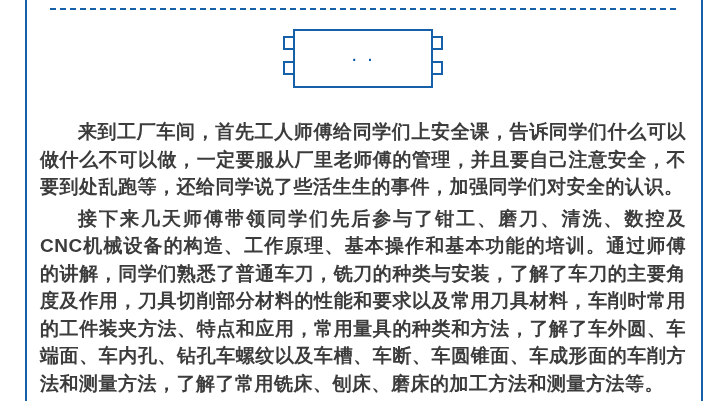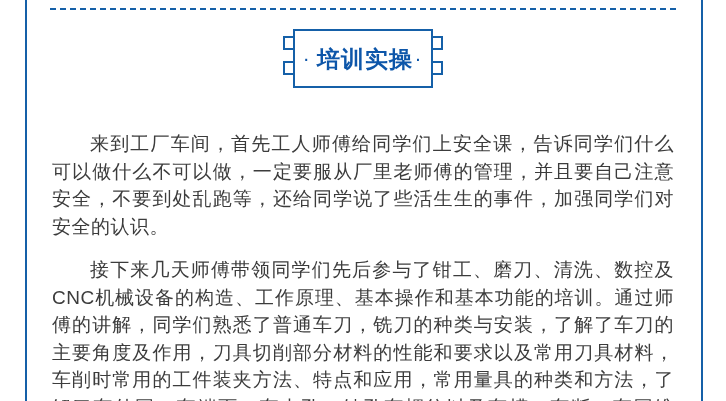--- a/index.html
+++ b/index.html
@@ -77,21 +77,22 @@
     left: 36px;
     right: 36px;
     color: #3c3c3c;
     font-size: 19px;
     letter-spacing: 0.5px;
     line-height: 27.5px;
     text-align: justify;
   }
   .article p {
     text-indent: 2em;
-    margin: 16px;
+    margin: 4px;
+    font-weight: bold;
   }
 </style>
 </head>
 <body>
 
 <div class="page">
 
   <div class="vline left"></div>
   <div class="vline right"></div>
   <div class="dashline"></div>
@@ -102,21 +103,20 @@
 
         <rect x="4" y="9" width="12" height="12" fill="#ffffff" stroke="#1560a8" stroke-width="2"></rect>
         <rect x="4" y="34" width="12" height="12" fill="#ffffff" stroke="#1560a8" stroke-width="2"></rect>
         <rect x="150" y="9" width="12" height="12" fill="#ffffff" stroke="#1560a8" stroke-width="2"></rect>
         <rect x="150" y="34" width="12" height="12" fill="#ffffff" stroke="#1560a8" stroke-width="2"></rect>
 
         <rect x="14" y="2" width="138" height="57" fill="#ffffff" stroke="#1560a8" stroke-width="2"></rect>
       </svg>
       <div class="badge-title">
         <span class="dot l">·</span>
-        <span>培训实操</span>
         <span class="dot r">·</span>
       </div>
     </div>
   </div>
 
   <div class="article">
     <p>来到工厂车间，首先工人师傅给同学们上安全课，告诉同学们什么可以做什么不可以做，一定要服从厂里老师傅的管理，并且要自己注意安全，不要到处乱跑等，还给同学说了些活生生的事件，加强同学们对安全的认识。</p>
     <p>接下来几天师傅带领同学们先后参与了钳工、磨刀、清洗、数控及CNC机械设备的构造、工作原理、基本操作和基本功能的培训。通过师傅的讲解，同学们熟悉了普通车刀，铣刀的种类与安装，了解了车刀的主要角度及作用，刀具切削部分材料的性能和要求以及常用刀具材料，车削时常用的工件装夹方法、特点和应用，常用量具的种类和方法，了解了车外圆、车端面、车内孔、钻孔车螺纹以及车槽、车断、车圆锥面、车成形面的车削方法和测量方法，了解了常用铣床、刨床、磨床的加工方法和测量方法等。</p>
   </div>
 

